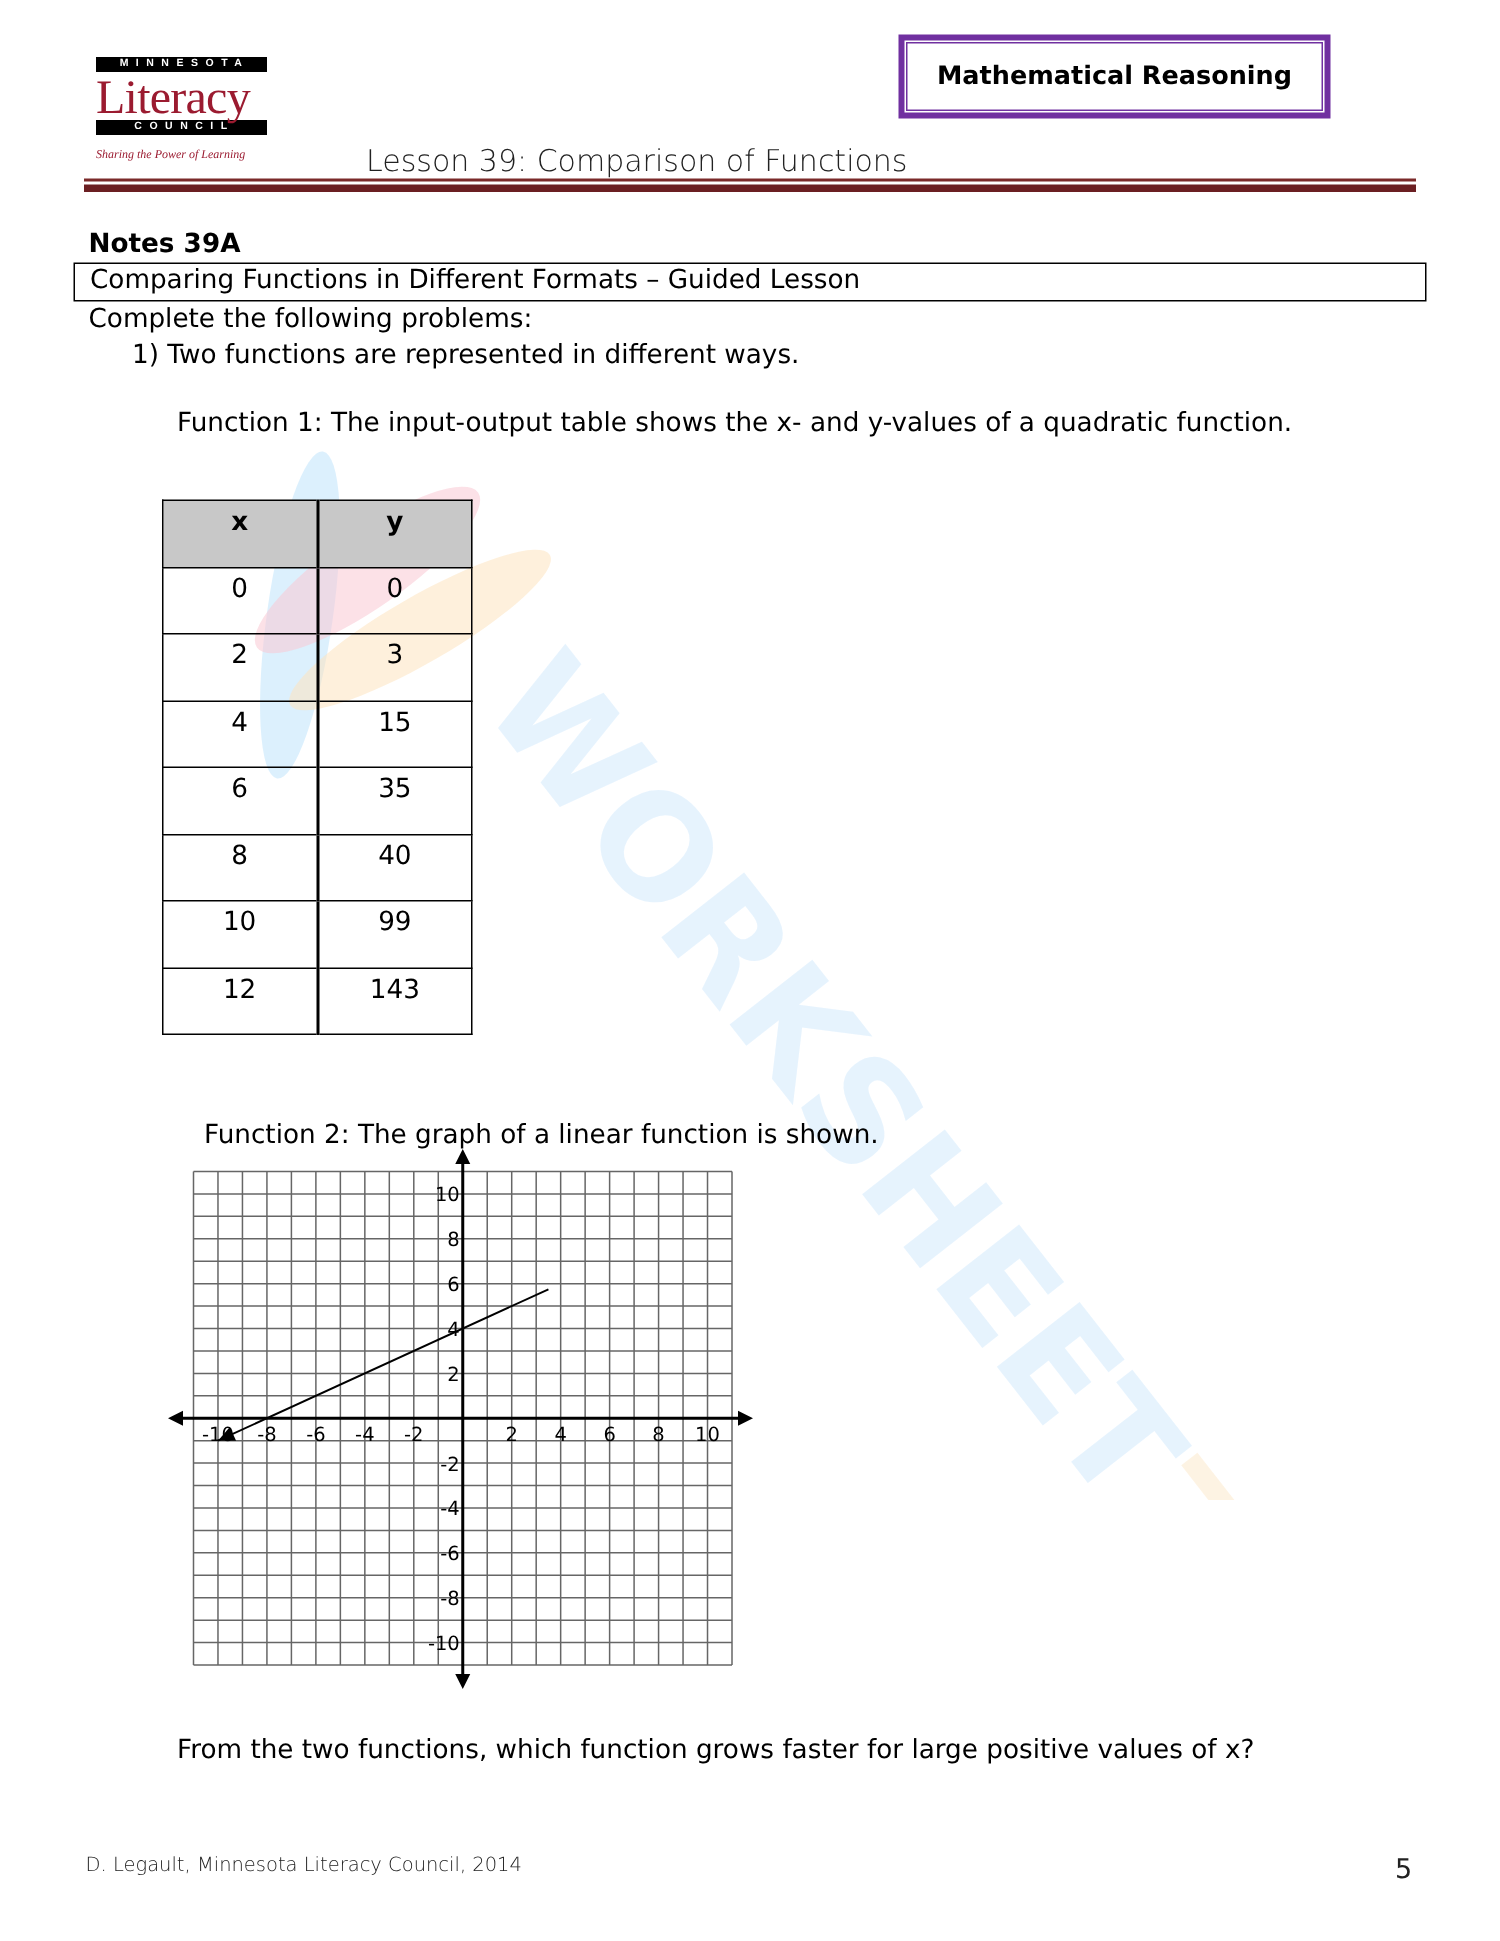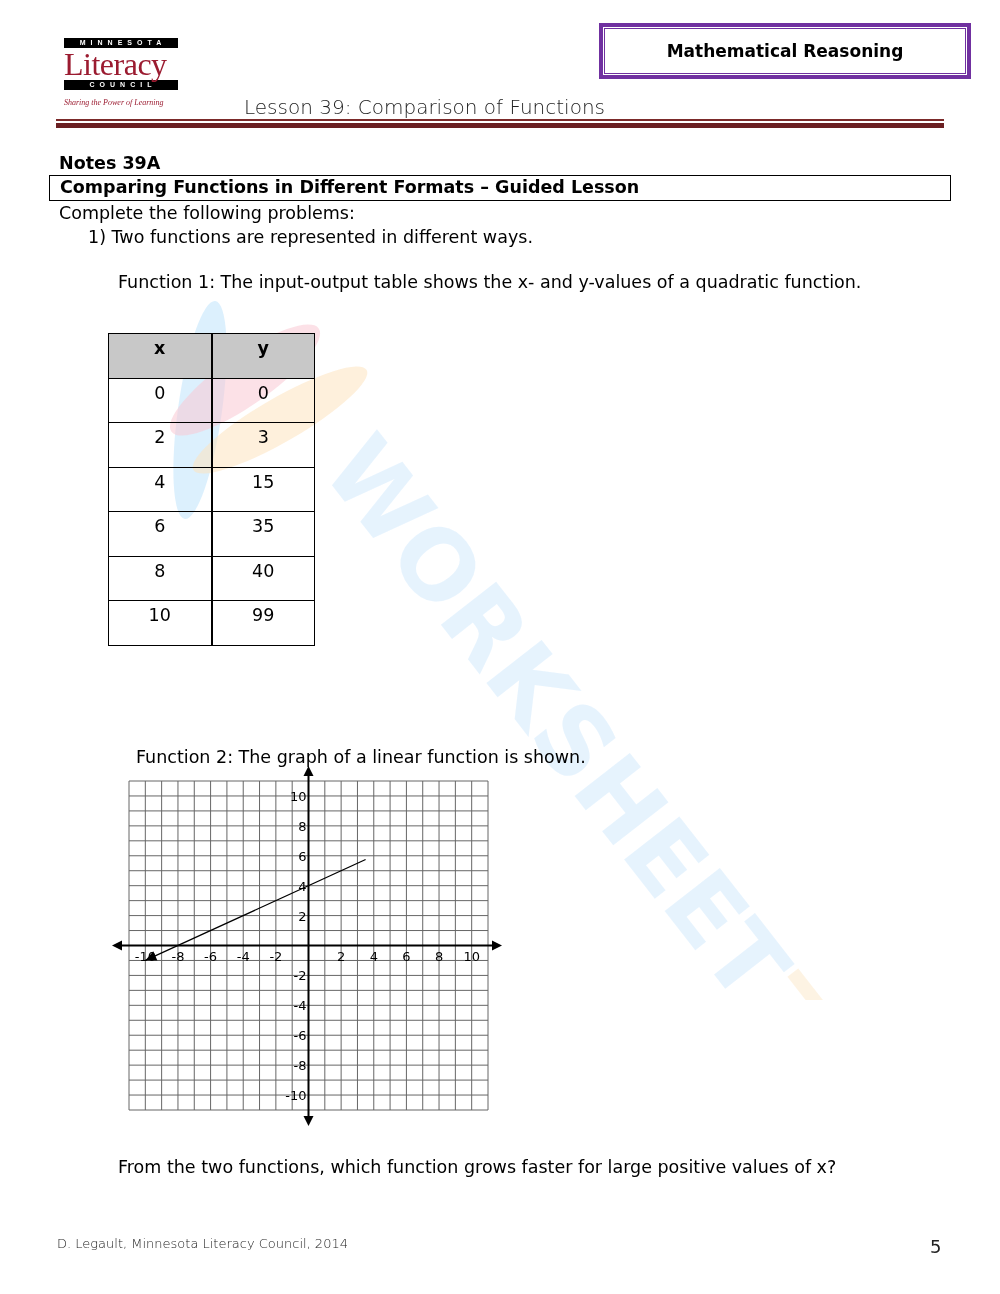--- a/index.html
+++ b/index.html
@@ -7,35 +7,35 @@
   body { position: relative; font-family: "DejaVu Sans", sans-serif; color: #000; }
 
   
   .logo { position: absolute; left: 64px; top: 38px; width: 114px; }
   .logo-band { background: #000; color: #fff; font-family: "Liberation Sans", sans-serif; font-weight: bold;
                font-size: 7px; letter-spacing: 5px; text-align: center; height: 10px; line-height: 10px; padding-left: 4px; }
   .logo-main { font-family: "Liberation Serif", serif; color: #9b1b30; font-size: 32px; line-height: 32px; text-align: left;
                letter-spacing: -0.5px; }
   .logo-tag { font-family: "Liberation Serif", serif; font-style: italic; color: #9b1b30; font-size: 8px; margin-top: 8px; white-space: nowrap; }
 
-  .subject-box { position: absolute; left: 599px; top: 23px; width: 372px; height: 56px; background: #7030a0; padding: 5px; }
+  .subject-box { position: absolute; left: 599px; top: 23px; width: 288px; height: 56px; background: #7030a0; padding: 5px; }
   .subject-inner { width: 100%; height: 100%; background: #fff; border: 1px solid #7030a0; outline: 1px solid #fff;
                    display: flex; align-items: center; justify-content: center; font-family: "DejaVu Sans", sans-serif;
                    font-weight: bold; font-size: 17px; }
 
   .lesson-title { position: absolute; left: 244px; top: 95px; font-family: "DejaVu Sans", sans-serif; font-size: 20px; color: #222; font-weight: 300; }
 
   .rule-thin { position: absolute; left: 56px; top: 119px; width: 888px; height: 2px; background: #7b2a2a; }
   .rule-thick { position: absolute; left: 56px; top: 123px; width: 888px; height: 5px; background: #6b1f22; }
 
   
   .txt { position: absolute; font-family: "DejaVu Sans", sans-serif; font-size: 17.5px; white-space: nowrap; }
   .notes-title { left: 59px; top: 153px; font-weight: bold; }
   .section-box { position: absolute; left: 49px; top: 175px; width: 902px; height: 26px; border: 1px solid #000; }
-  .section-title { position: absolute; left: 10px; top: 1px; font-weight: bold; font-size: 17.5px; white-space: nowrap; }
+  .section-title { position: absolute; left: 10px; top: 1px; font-weight: normal; font-size: 17.5px; white-space: nowrap; }
   .instructions { left: 59px; top: 203px; }
   .problem-1 { left: 88px; top: 227px; }
   .function-1 { left: 118px; top: 272px; }
   .function-2 { left: 136px; top: 716px; margin-top: 31px; }
   .question { left: 118px; top: 1157px; }
 
   
   .io-table { position: absolute; left: 108px; top: 333px; border-collapse: collapse; }
   .io-table th, .io-table td { border: 1px solid #000; width: 103px; height: 44.5px; text-align: center; vertical-align: top;
                                font-family: "DejaVu Sans", sans-serif; font-size: 17.5px; padding-top: 4px; }
@@ -109,20 +109,24 @@
         <td>6</td>
         <td>35</td>
       </tr>
     <tr>
         <td>8</td>
         <td>40</td>
       </tr>
     <tr>
         <td>10</td>
         <td>99</td>
+      </tr>
+    <tr>
+        <td>12</td>
+        <td>143</td>
       </tr>
   </tbody>
 </table>
 
 <div class="txt function-2">Function 2: The graph of a linear function is shown.</div>
 
 <svg class="graph" id="graph" width="390" height="360" viewBox="0 0 390 360">
     <line x1="17" y1="15" x2="17" y2="344" stroke="#666" stroke-width="1"></line>
     <line x1="33.31818181818181" y1="15" x2="33.31818181818181" y2="344" stroke="#666" stroke-width="1"></line>
     <line x1="49.63636363636363" y1="15" x2="49.63636363636363" y2="344" stroke="#666" stroke-width="1"></line>

